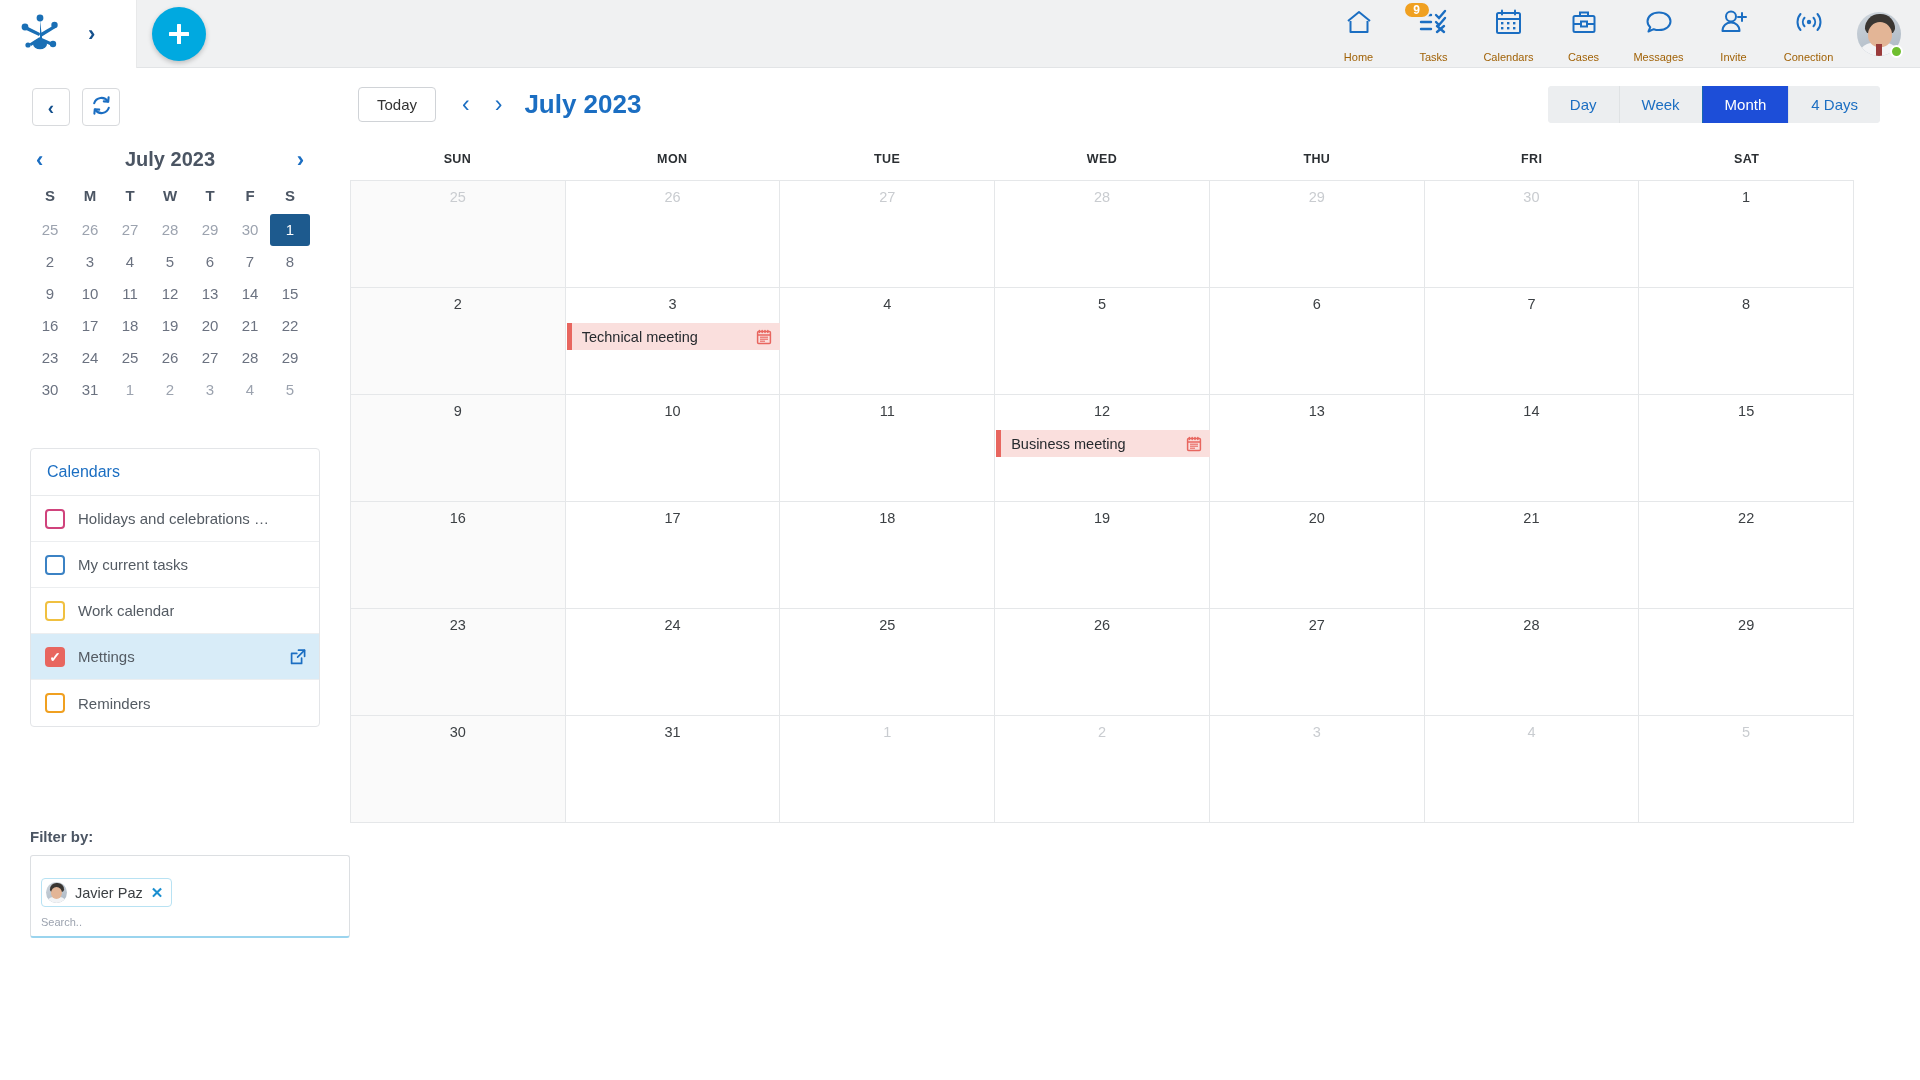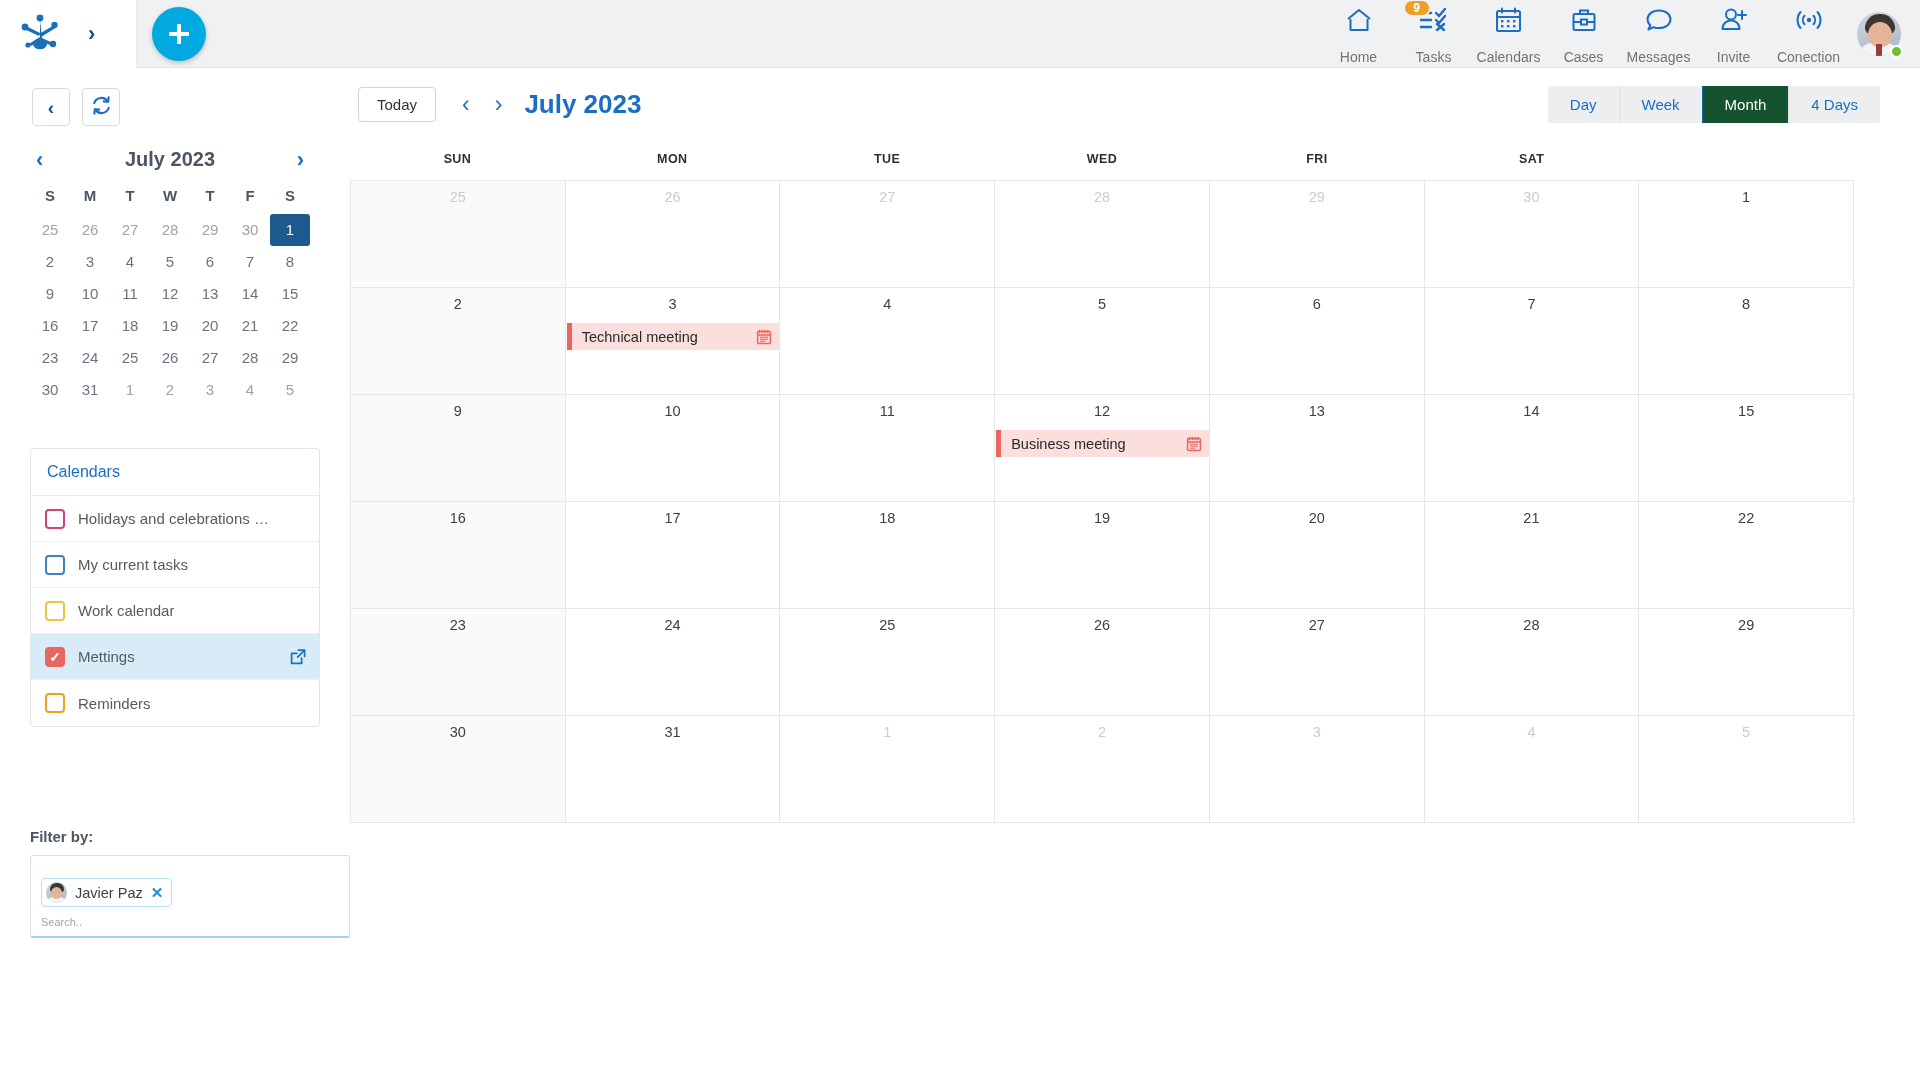--- a/index.html
+++ b/index.html
@@ -44,21 +44,21 @@
     height: 68px; display: flex; align-items: center;
   }
   .navitem {
     width: 75px; height: 68px;
     display: flex; flex-direction: column;
     align-items: center; justify-content: center;
     cursor: pointer; position: relative;
     text-decoration: none;
   }
   .navitem .ico { height: 30px; display: flex; align-items: flex-end; justify-content: center; position: relative; }
-  .navitem .lbl { font-size: 14px; color: #737373; margin-top: 16px; white-space: nowrap; }
+  .navitem .lbl { font-size: 11px; color: #a16207; margin-top: 16px; white-space: nowrap; }
   .badge {
     position: absolute; left: -16px; top: -4px;
     background: #f0a020; color: #fff;
     font-size: 12px; font-weight: 700;
     border-radius: 9px; min-width: 28px; height: 18px;
     display: flex; align-items: center; justify-content: center;
     border: 2px solid #f0f1f2;
     padding: 0 4px;
   }
   .avatar-wrap { width: 66px; height: 68px; display: flex; align-items: center; justify-content: center; position: relative; cursor: pointer; }
@@ -196,21 +196,21 @@
     position: absolute; right: 40px; top: 18px;
     display: flex; background: #eceef0;
     border-radius: 4px; overflow: hidden;
   }
   .view-btn {
     padding: 10px 22px; font-size: 15px; color: #1b6ec2;
     background: #eceef0; cursor: pointer; border: none;
     font-family: "Liberation Sans", sans-serif;
   }
   .view-btn + .view-btn { border-left: 1px solid #dfe2e4; }
-  .view-btn.active { background: #14532d; color: #fff; border-left-color: #1669ad; }
+  .view-btn.active { background: #1d4ed8; color: #fff; border-left-color: #1669ad; }
 
   .grid-wrap { padding: 0 26px 0 0; margin-left: 0; }
   .dow-row { display: grid; grid-template-columns: repeat(7, 1fr); margin: 0 40px 0 0; }
   .dow-row .d {
     text-align: center; font-size: 12.5px; font-weight: 700;
     color: #2b2f33; letter-spacing: 0.4px; padding: 12px 0 14px 0;
   }
   .weeks { margin-right: 40px; border-top: 1px solid #e5e7e9; border-left: 1px solid #e5e7e9; }
   .week { display: grid; grid-template-columns: repeat(7, 1fr); }
   .cell {
@@ -513,20 +513,21 @@
         <button class="view-btn">4 Days</button>
       </div>
   </div>
 
   <div class="grid-wrap">
     <div class="dow-row" id="dow-row">
         <div class="d">SUN</div>
         <div class="d">MON</div>
         <div class="d">TUE</div>
         <div class="d">WED</div>
+        <div class="d">THU</div>
         <div class="d">FRI</div>
         <div class="d">SAT</div>
       </div>
     <div class="weeks" id="weeks">
         <div class="week">
           <div class="cell out sun">
             <div class="num">25</div>
           </div>
           <div class="cell out">
             <div class="num">26</div>

